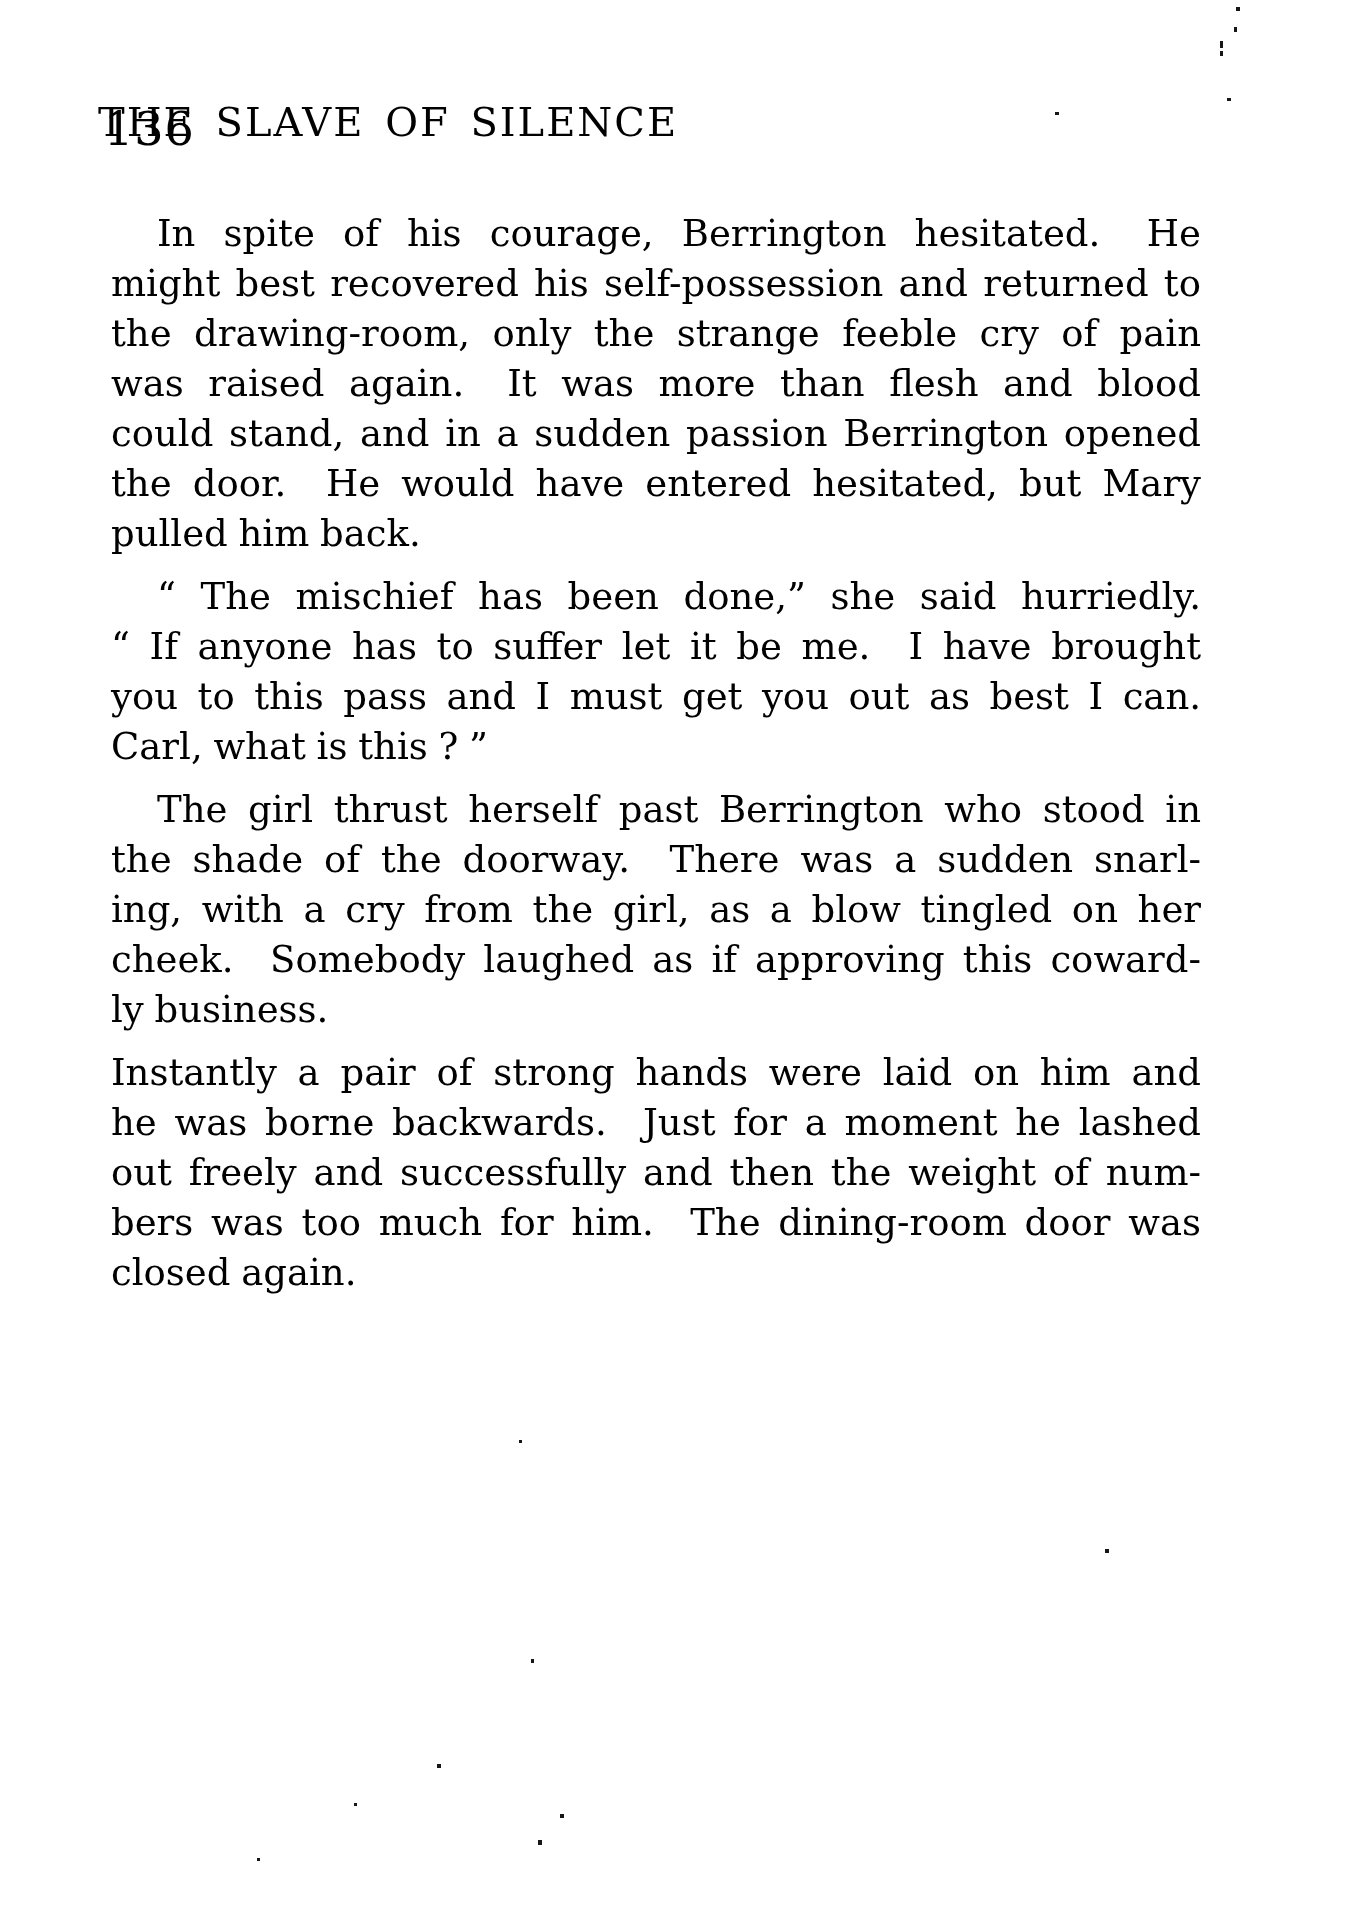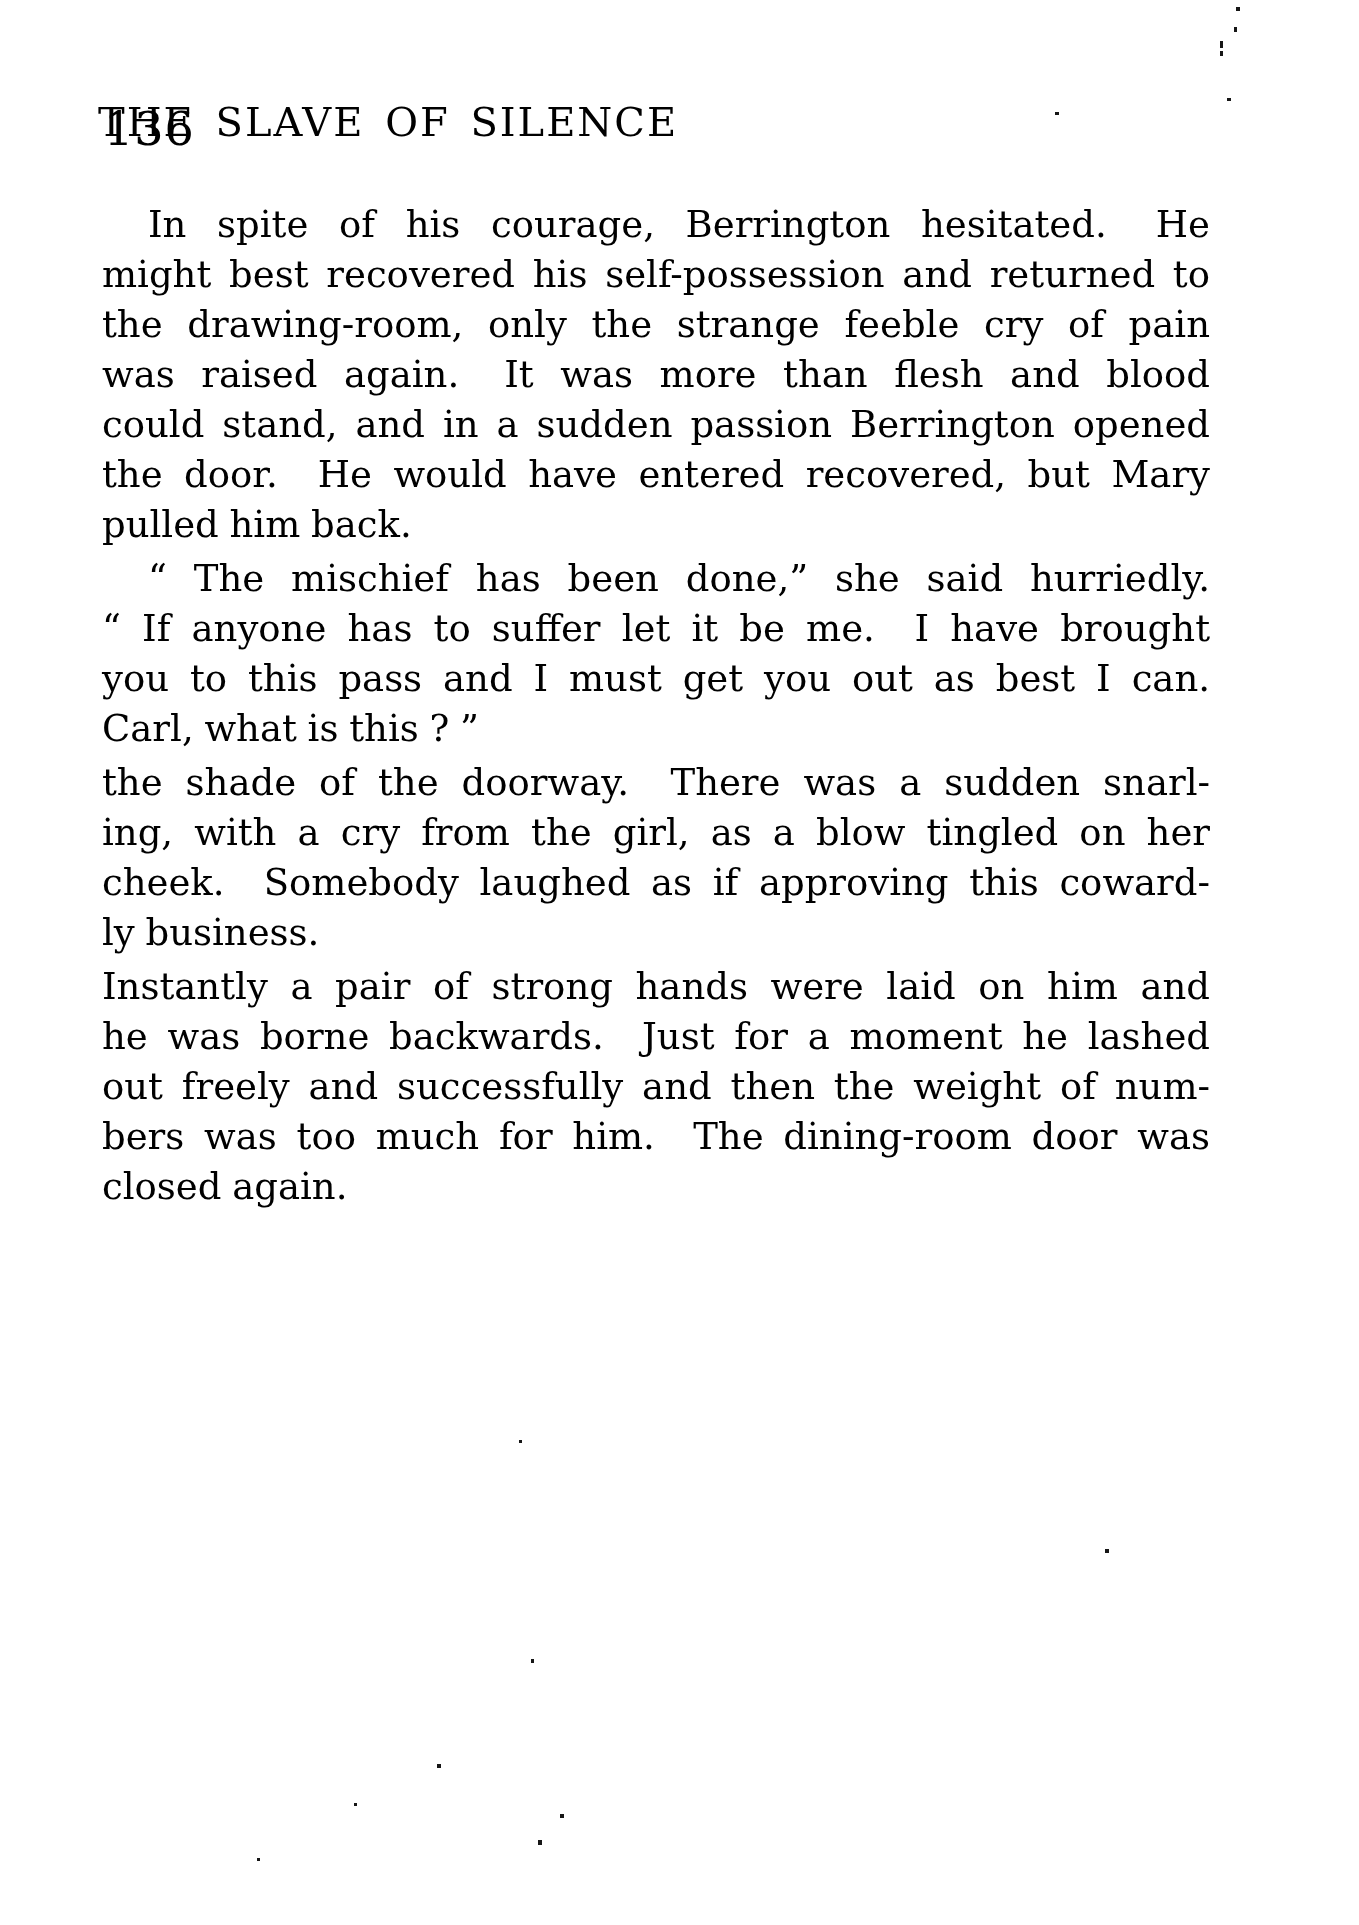--- a/index.html
+++ b/index.html
@@ -46,21 +46,21 @@
   
   .text-block {
     position: absolute;
     left: 98px;
     top: 196px;
     width: 1116px;
     font-size: 37px;
     line-height: 50px;
     word-spacing: -1px;
   }
-  .paragraph { margin: 4px; padding: 0; }
+  .paragraph { margin: 13px; padding: 0; }
   .line {
     text-align: justify;
     text-align-last: justify;
   }
   .line.indent { text-indent: 46px; }
   .line.para-end {
     text-align-last: left;
   }
   
   .speck {
@@ -92,30 +92,31 @@
     <span class="head-title">THE SLAVE OF SILENCE</span>
   </div>
 
   <div class="text-block">
       <div class="paragraph">
         <div class="line indent">In spite of his courage, Berrington hesitated.  He</div>
         <div class="line">might best recovered his self-possession and returned to</div>
         <div class="line">the drawing-room, only the strange feeble cry of pain</div>
         <div class="line">was raised again.  It was more than flesh and blood</div>
         <div class="line">could stand, and in a sudden passion Berrington opened</div>
-        <div class="line">the door.  He would have entered recovered, but Mary</div>
+        <div class="line">the door.  He would have entered hesitated, but Mary</div>
         <div class="line para-end">pulled him back.</div>
       </div>
       <div class="paragraph">
         <div class="line indent">“ The mischief has been done,” she said hurriedly.</div>
         <div class="line">“ If anyone has to suffer let it be me.  I have brought</div>
         <div class="line">you to this pass and I must get you out as best I can.</div>
         <div class="line para-end">Carl, what is this ? ”</div>
       </div>
       <div class="paragraph">
+        <div class="line indent">The girl thrust herself past Berrington who stood in</div>
         <div class="line">the shade of the doorway.  There was a sudden snarl-</div>
         <div class="line">ing, with a cry from the girl, as a blow tingled on her</div>
         <div class="line">cheek.  Somebody laughed as if approving this coward-</div>
         <div class="line para-end">ly business.</div>
       </div>
       <div class="paragraph">
         <div class="line">Instantly a pair of strong hands were laid on him and</div>
         <div class="line">he was borne backwards.  Just for a moment he lashed</div>
         <div class="line">out freely and successfully and then the weight of num-</div>
         <div class="line">bers was too much for him.  The dining-room door was</div>

